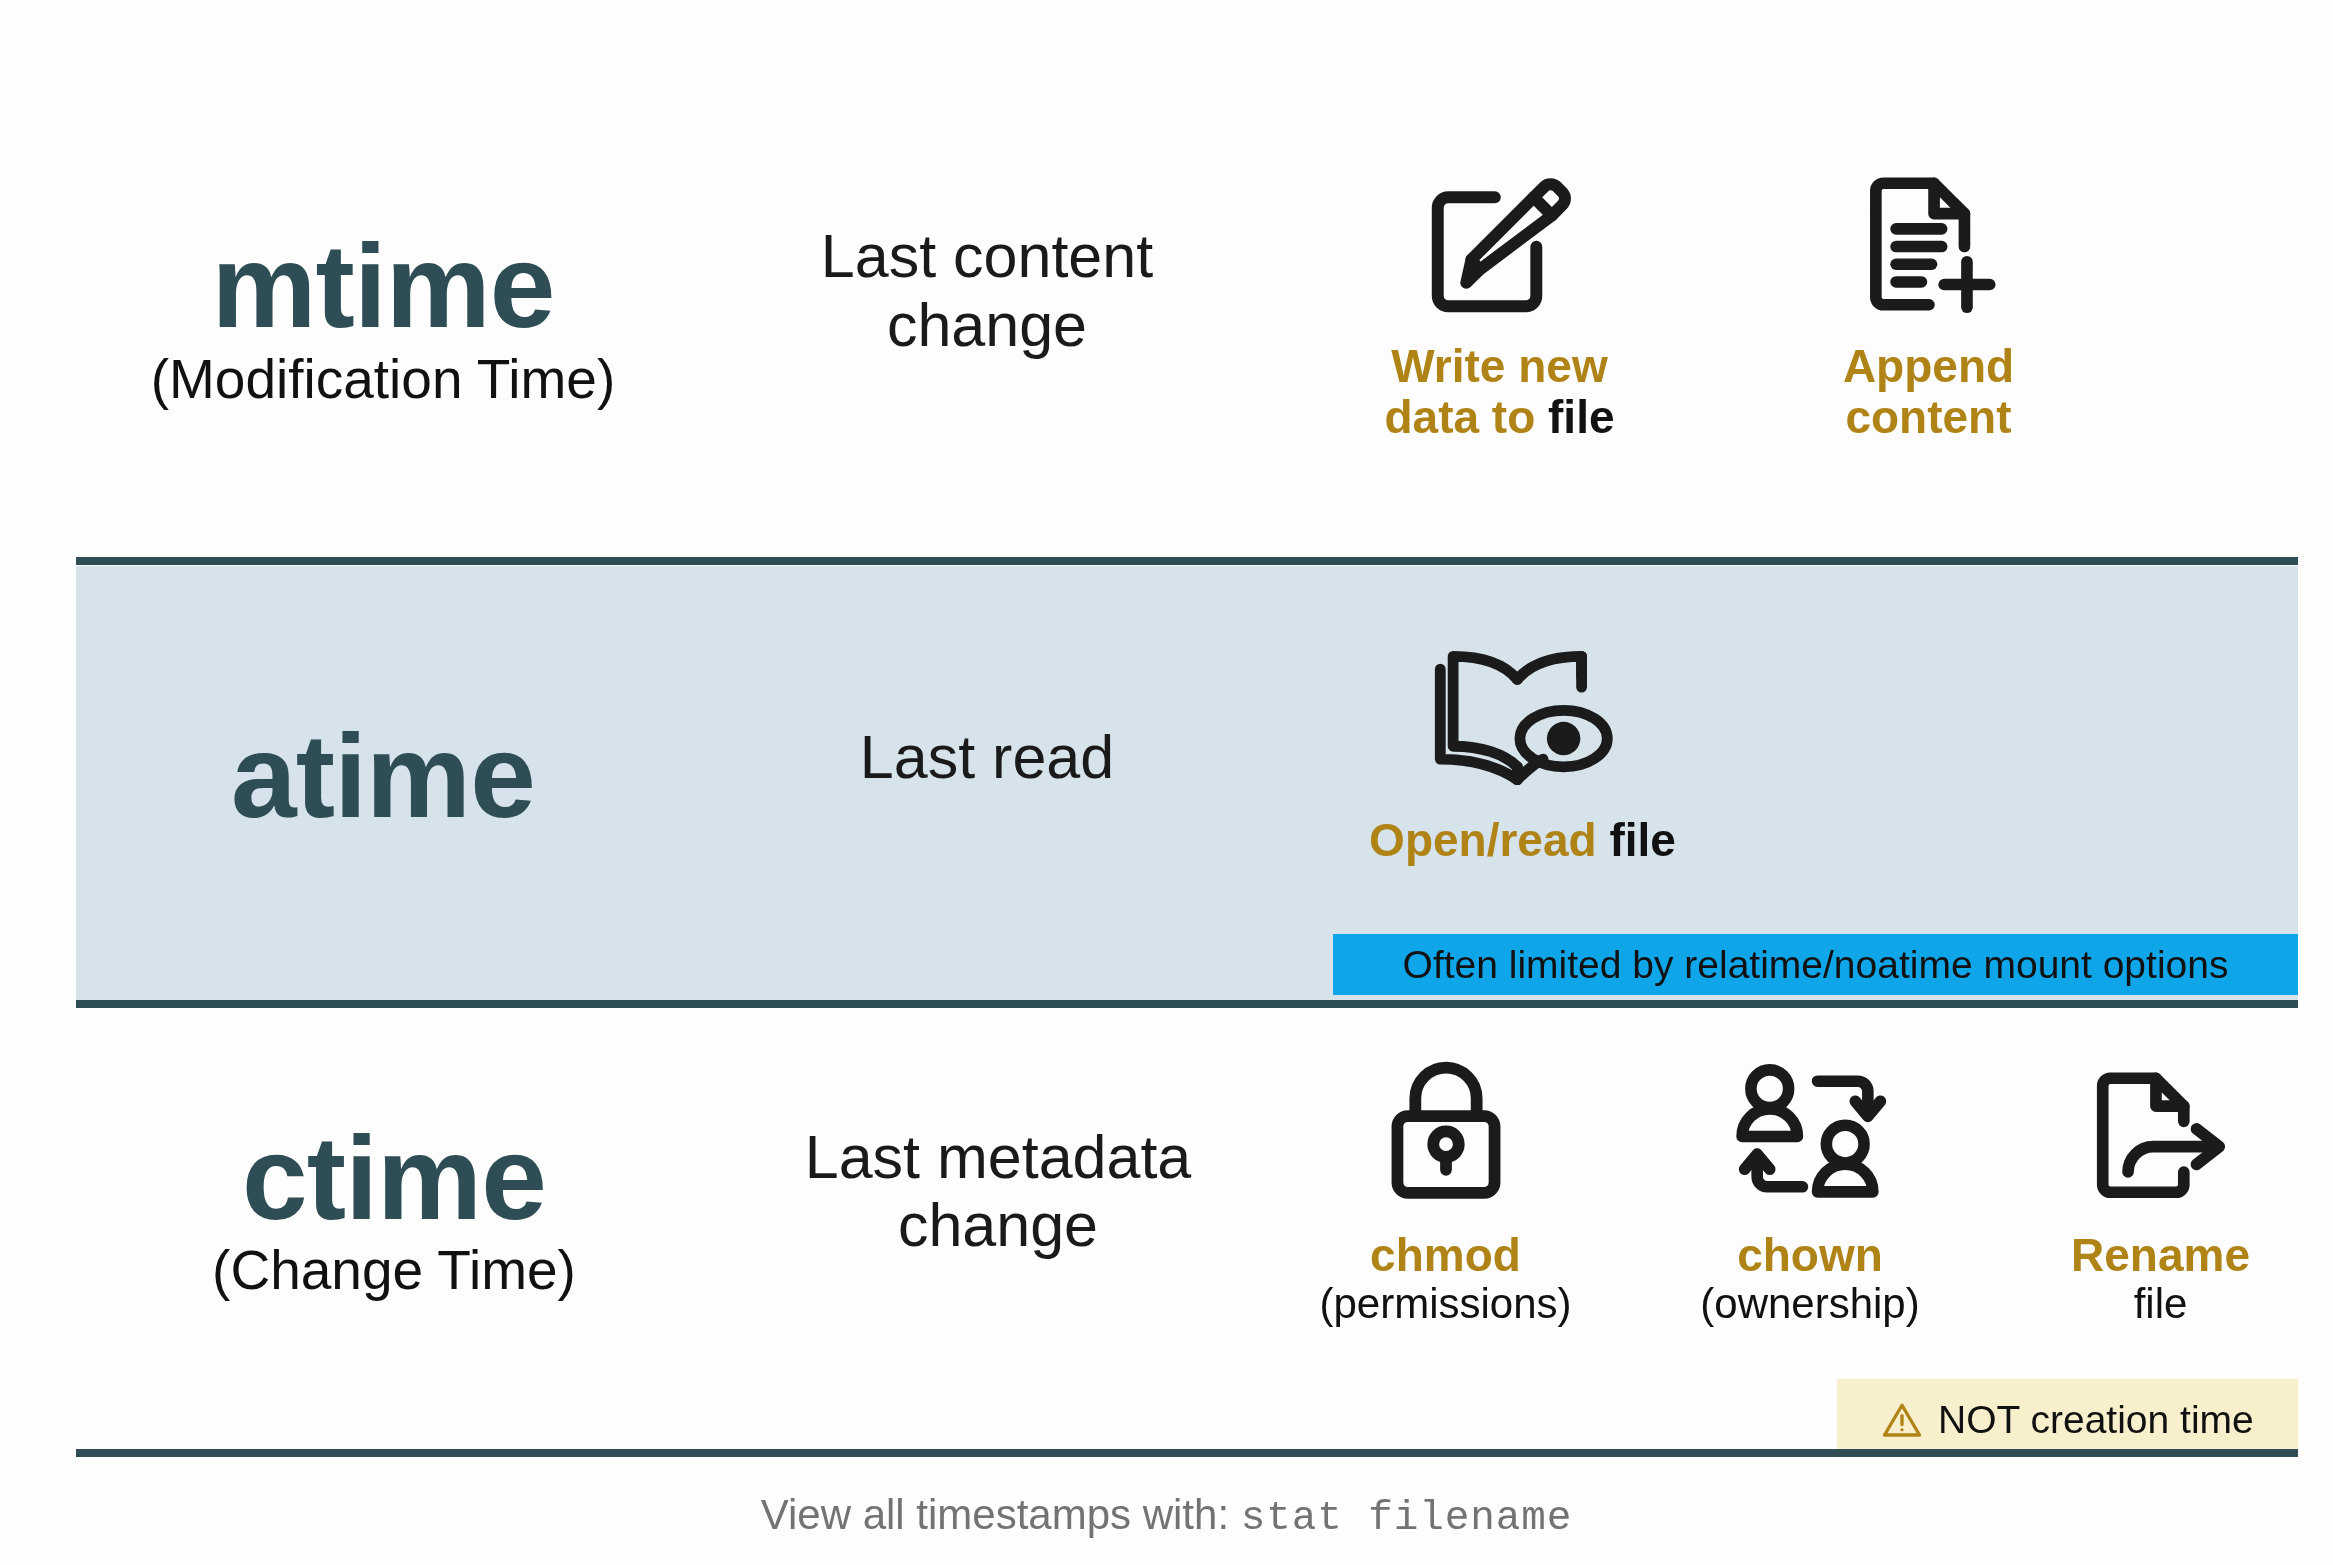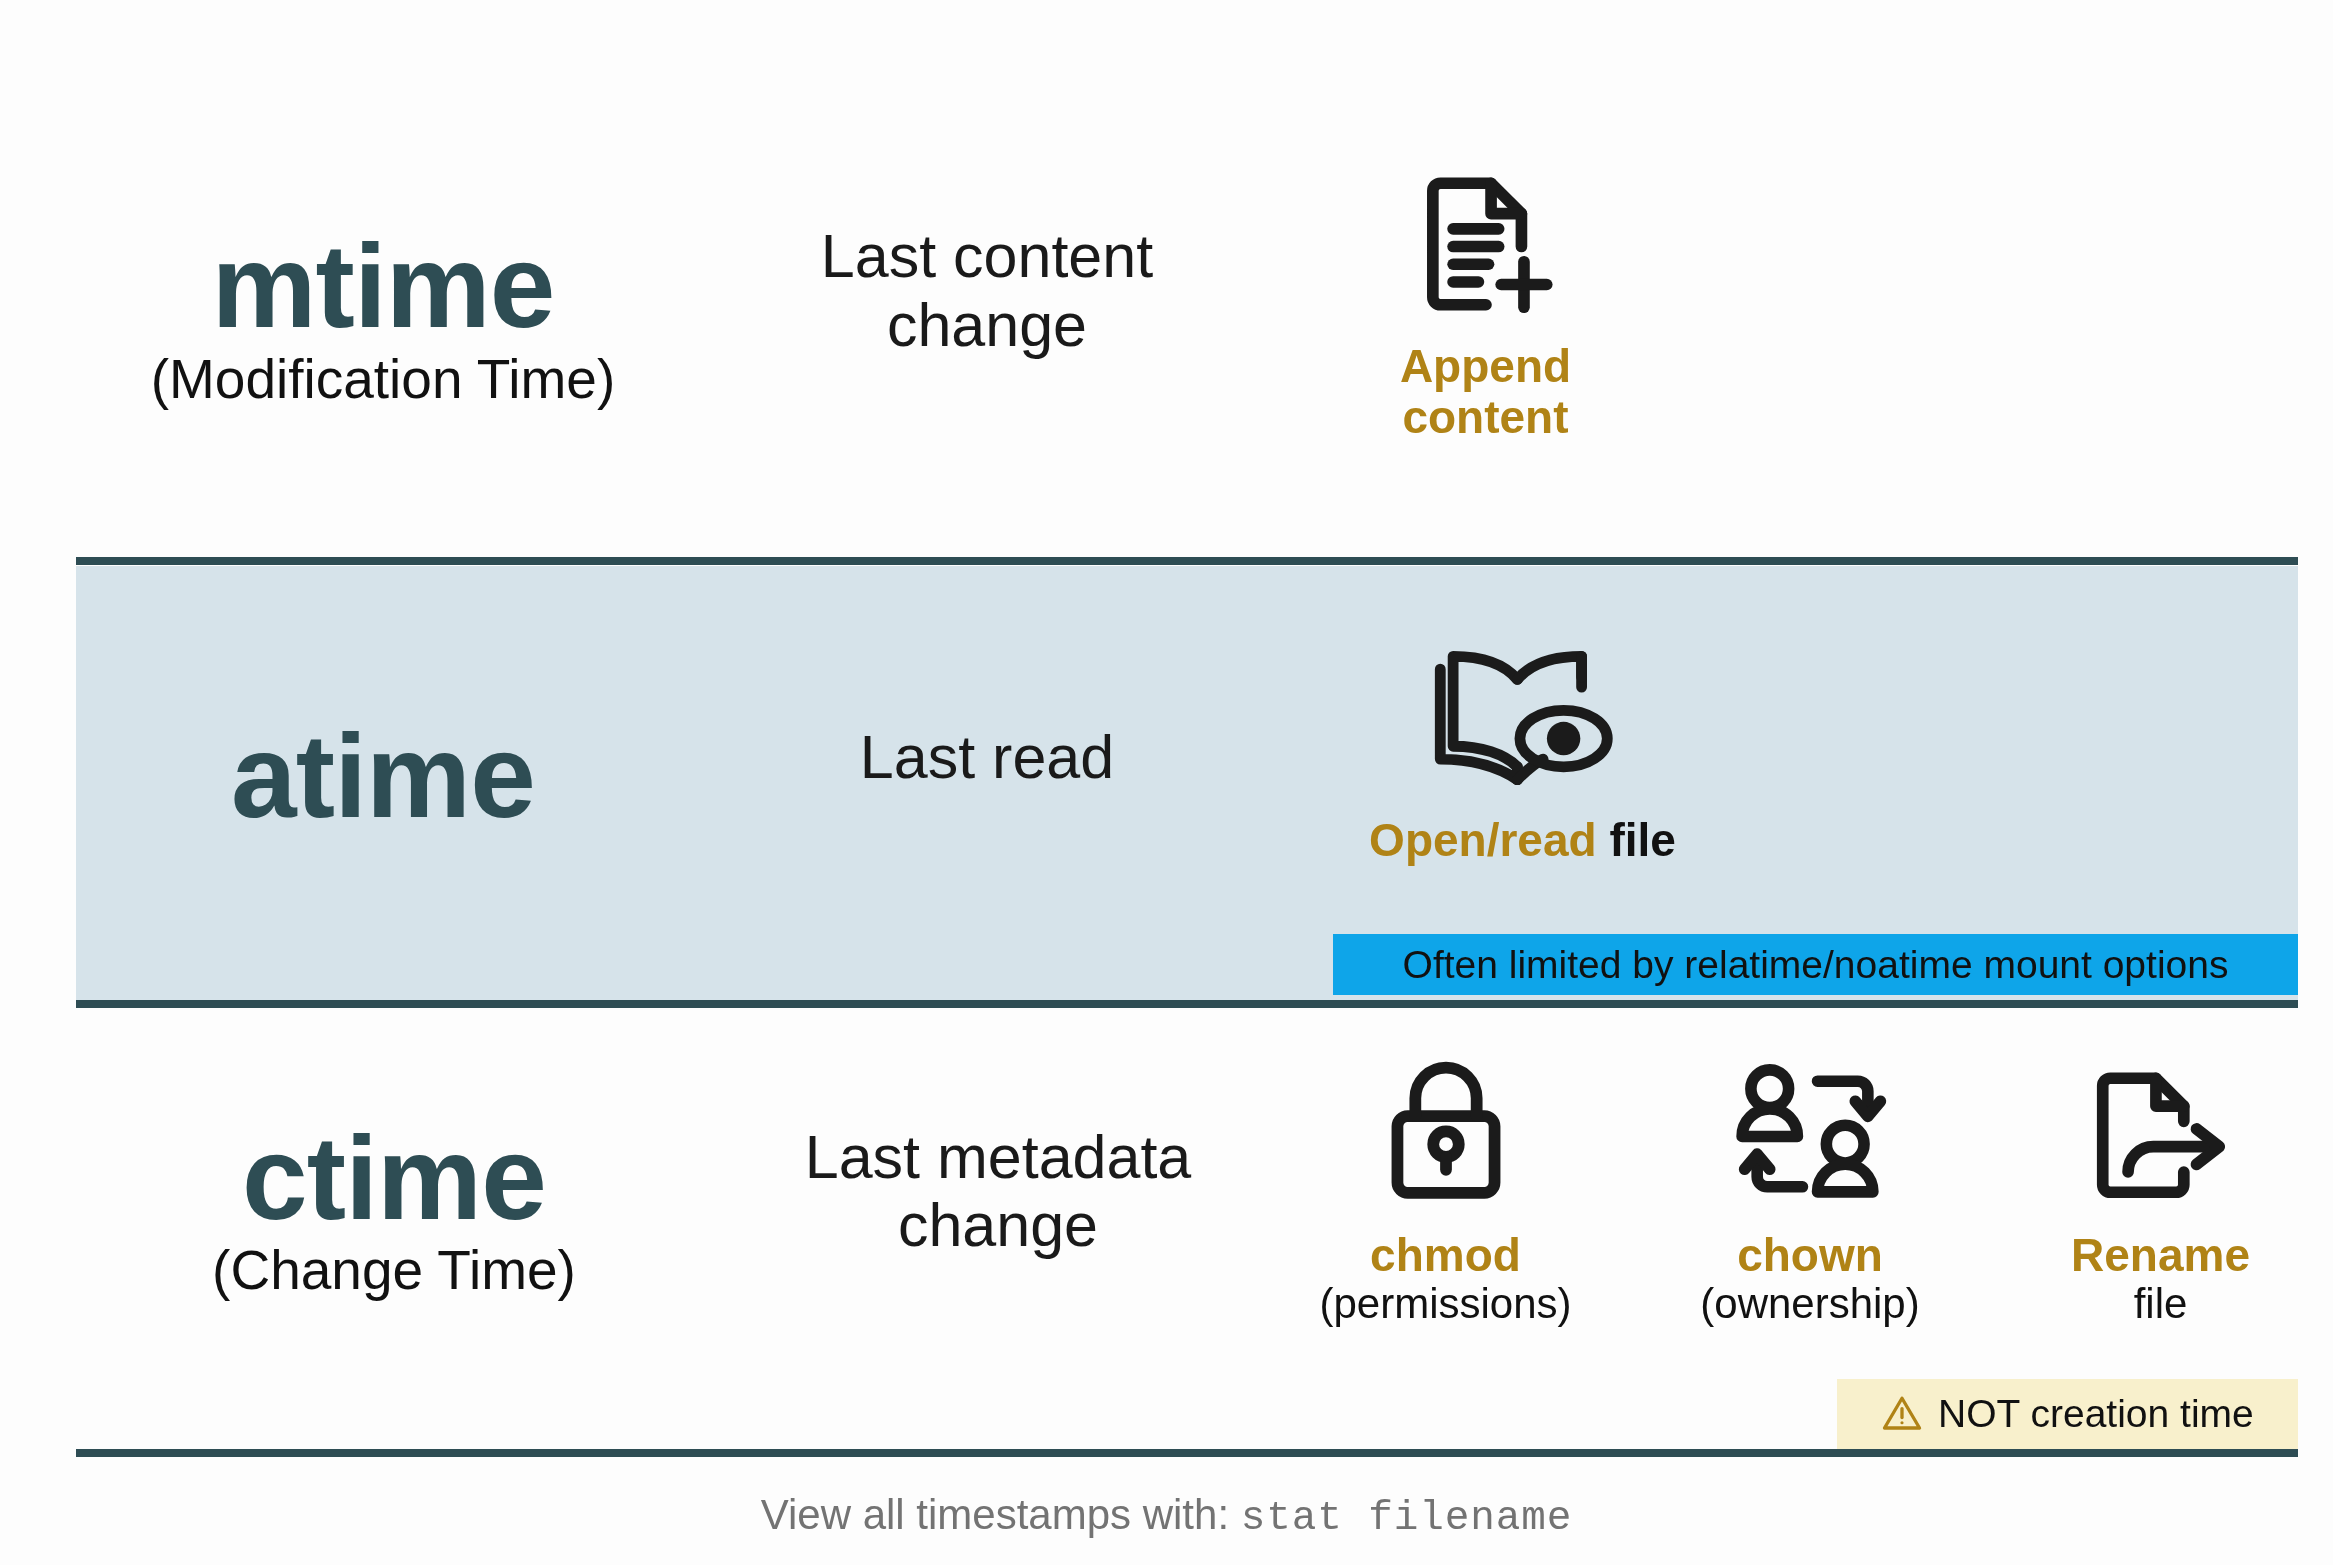--- a/index.html
+++ b/index.html
@@ -128,20 +128,21 @@
     box-sizing: border-box;
   }
   .note-white {
     background: #0ea5e9;
     padding: 7.4px 24px;
   }
   .note-yellow {
     background: #f8f0cc;
     padding: 7.4px 24px;
     gap: 14.8px;
+    align-items: flex-end;
   }
 
   
   .footer {
     position: absolute;
     left: 0;
     right: 0;
     text-align: center;
     font-size: 42px;
     color: #737373;
@@ -166,20 +167,36 @@
       <div class="name-sub">(Modification Time)</div>
     </div>
 
     <div class="desc-col" style="margin-top:-55px;">
       <div>Last content</div>
       <div>change</div>
     </div>
 
     <div class="actions-col" style="margin-left:111px; gap:138px; margin-top:-37px;">
 
+      <div class="action" style="width:305px;">
+        <div class="icon-box">
+          <svg width="166" height="166" viewBox="0 0 64 64" fill="none" stroke="#1b1b1b" stroke-width="4.6" stroke-linecap="round" stroke-linejoin="round">
+            <path d="M46 33 V52 a4 4 0 0 1-4 4 H12 a4 4 0 0 1-4-4 V18 a4 4 0 0 1 4-4 H30"></path>
+            <path d="M24 42 L19 47 L21 38 L45 14 L52 21 Z"></path>
+            <path d="M45 14 L49 10 a3.5 3.5 0 0 1 5 0 l2 2 a3.5 3.5 0 0 1 0 5 L52 21"></path>
+            <path d="M21 38 L24 42"></path>
+          </svg>
+        </div>
+        <div class="caption">
+          <div>Write new</div>
+          <div>
+            <span>data to </span><span class="plain">file</span>
+          </div>
+        </div>
+      </div>
 
       <div class="action" style="width:277px;">
         <div class="icon-box">
           <svg width="162" height="166" viewBox="0 0 64 64" fill="none" stroke="#1b1b1b" stroke-width="4.6" stroke-linecap="round" stroke-linejoin="round">
             <path d="M46 33 V20 L34 8 H14 a3 3 0 0 0-3 3 V53 a3 3 0 0 0 3 3 H32"></path>
             <path d="M34 8 V20 H46"></path>
             <path d="M19 26 H37"></path>
             <path d="M19 33 H37"></path>
             <path d="M19 40 H33"></path>
             <path d="M19 47 H29"></path>

